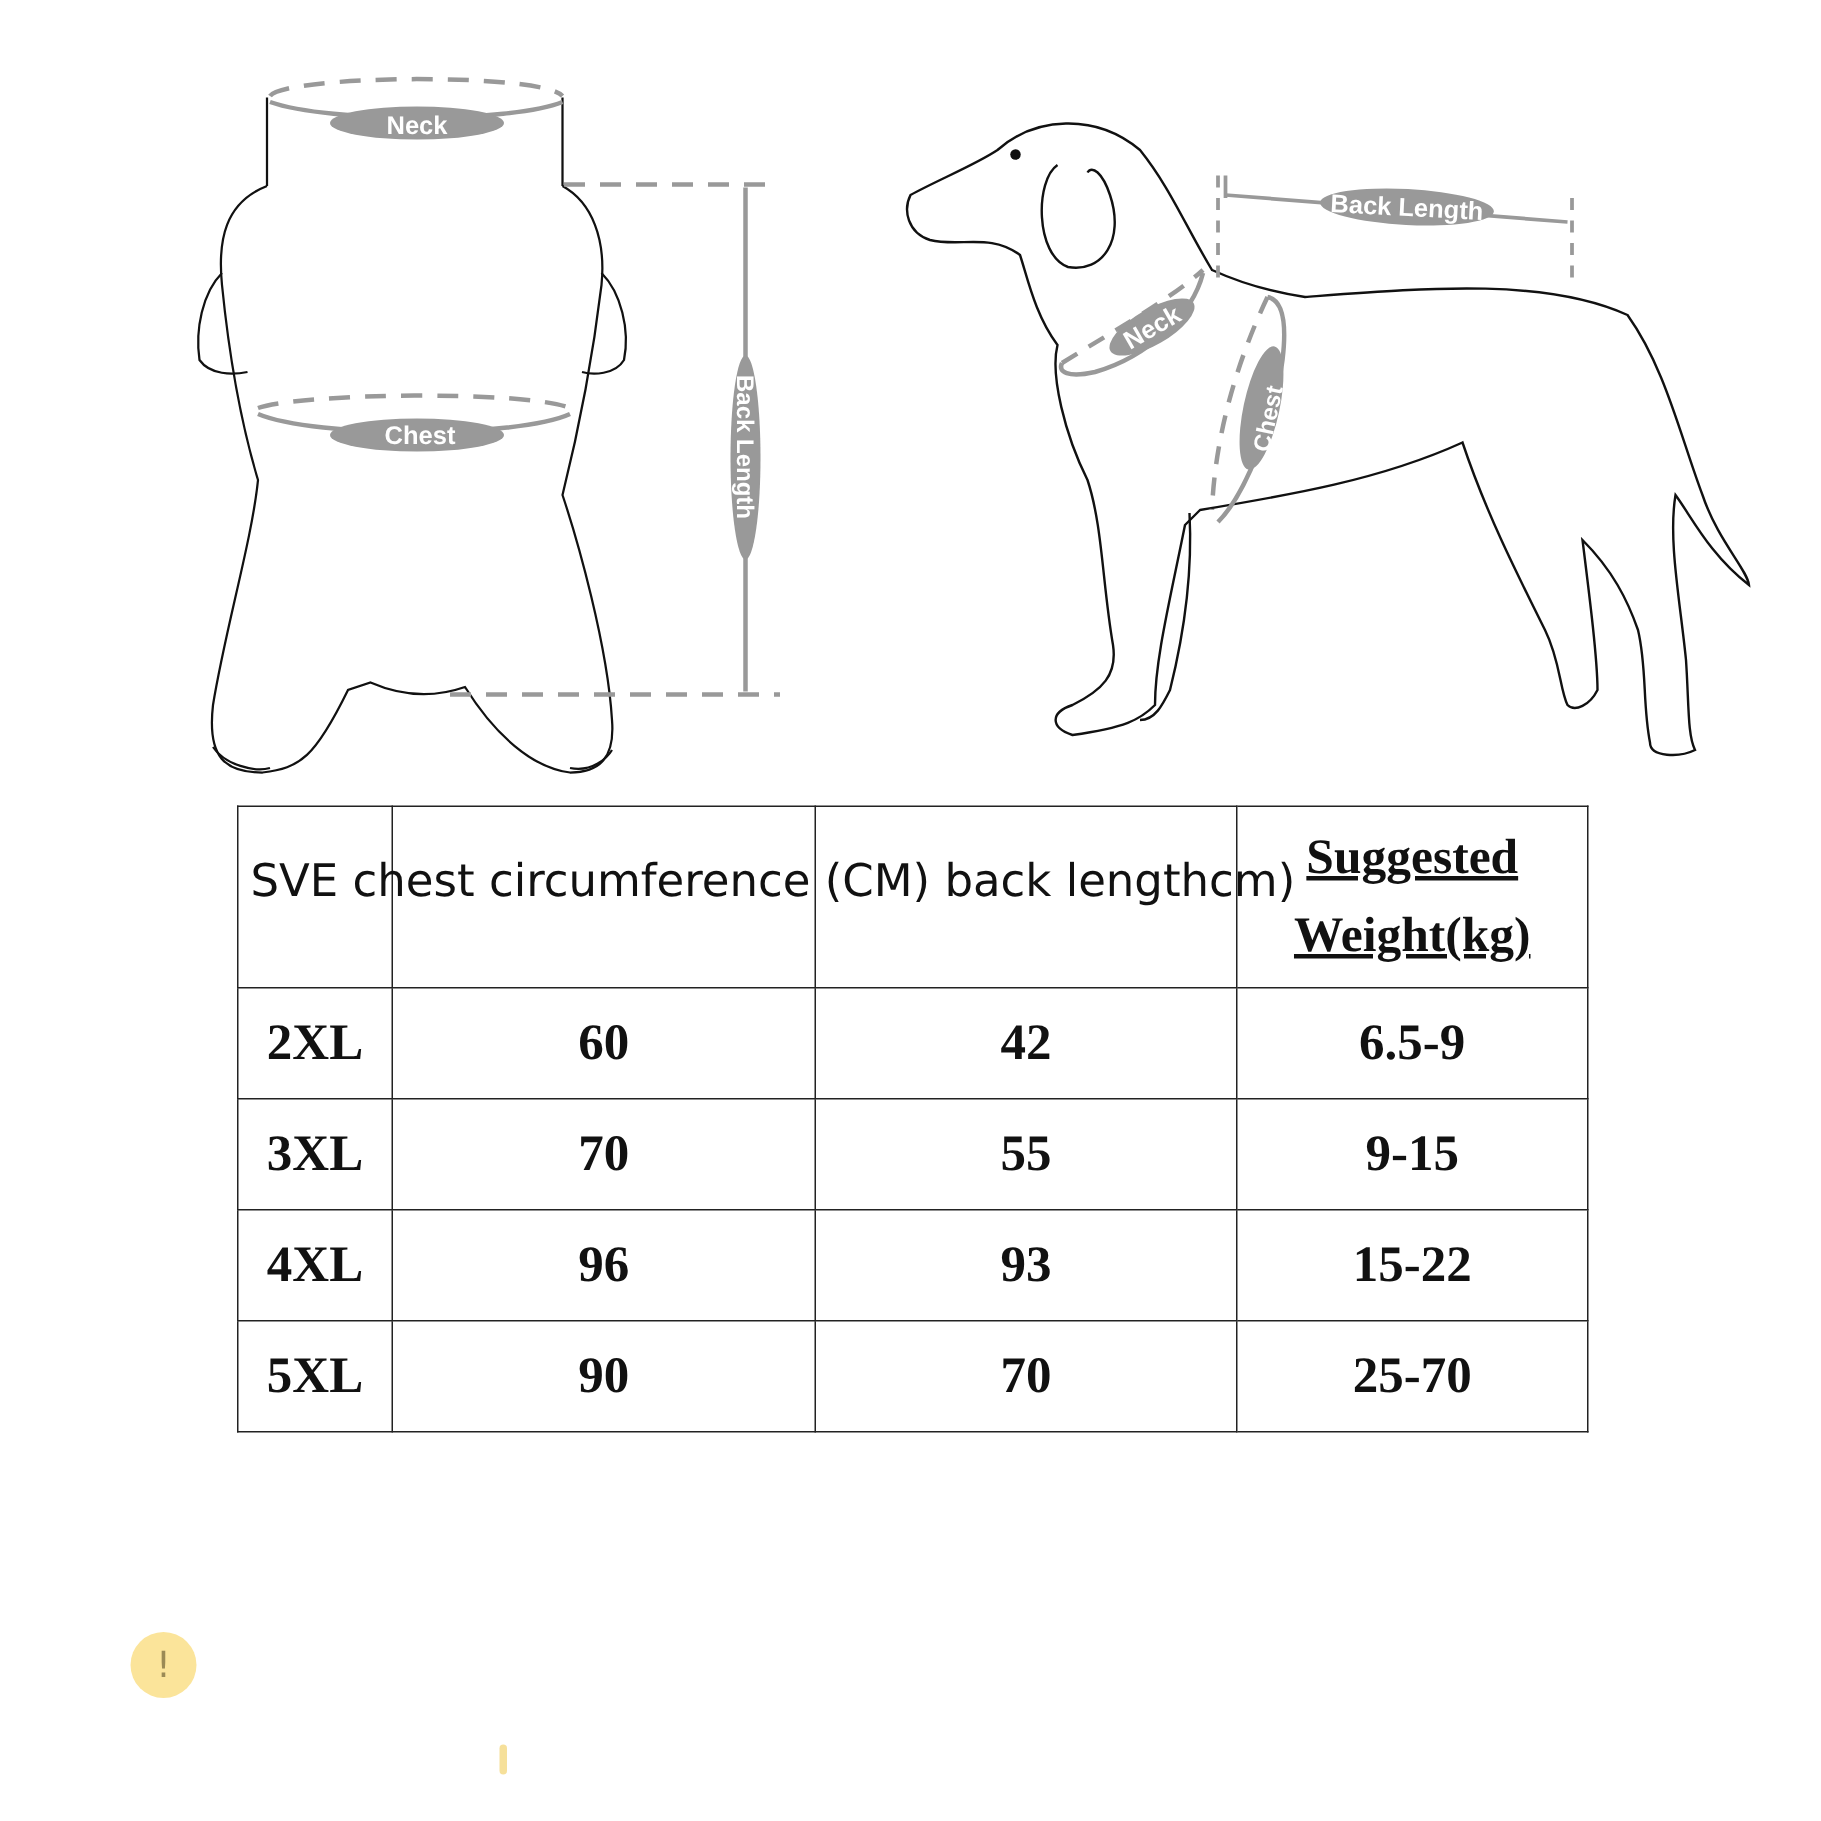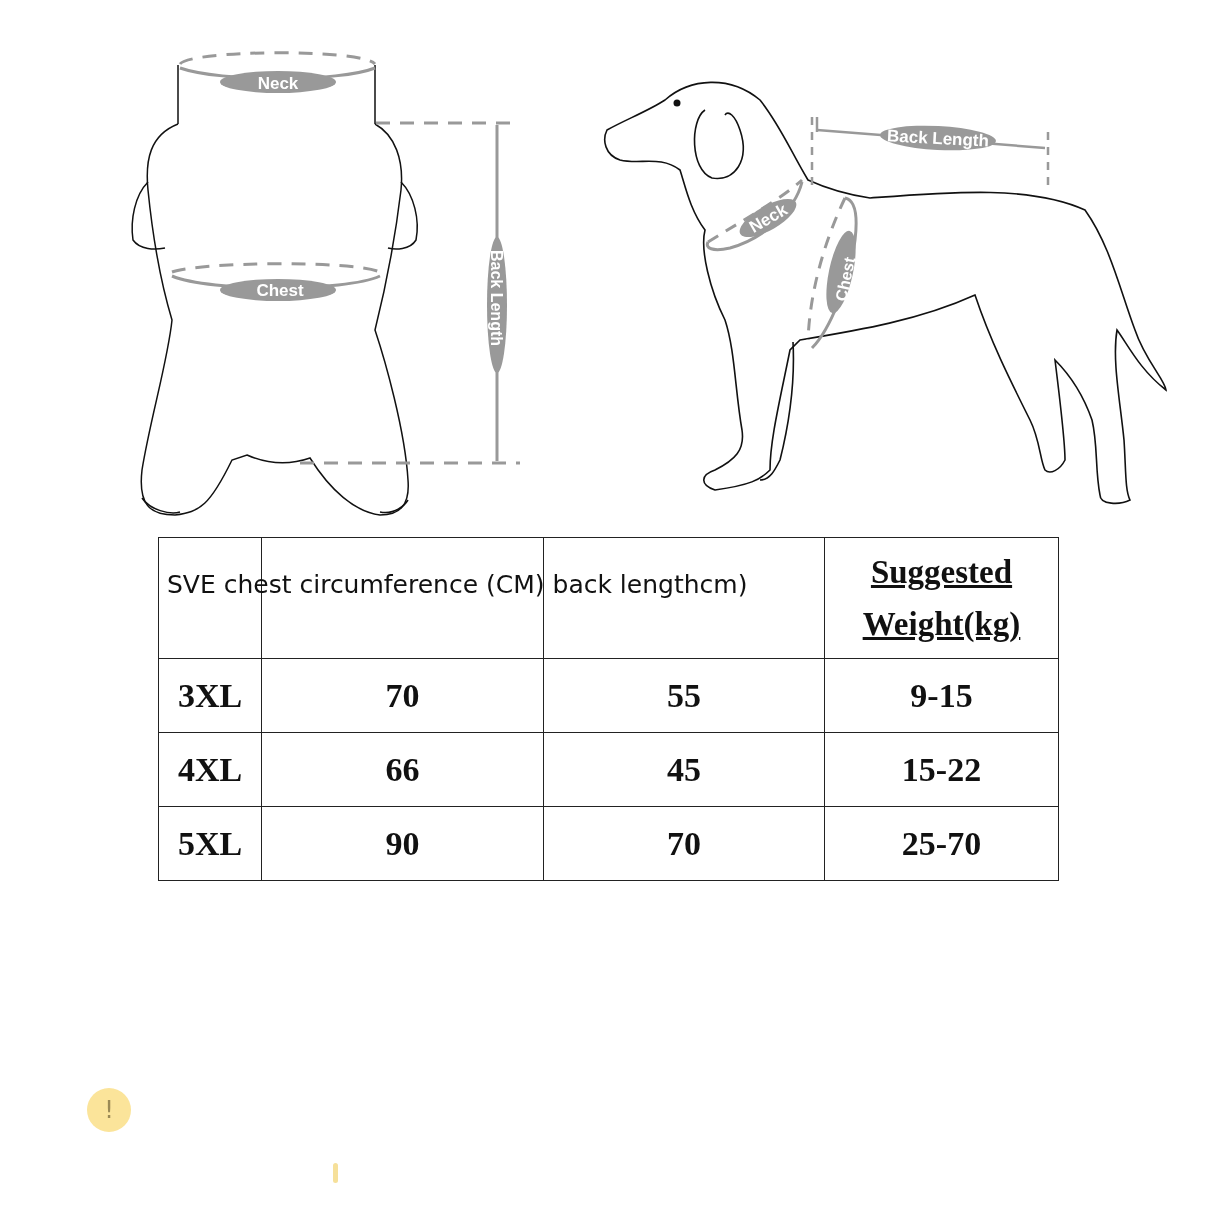--- a/index.html
+++ b/index.html
@@ -4,21 +4,21 @@
   <style>
     html, body { margin: 0; padding: 0; background: #ffffff; }
     body { width: 1214px; height: 1214px; position: relative; overflow: hidden; font-family: "Liberation Sans", sans-serif; }
     .diagram { position: absolute; left: 0; top: 0; width: 1112px; height: 530px; }
     .diagram svg { position: absolute; left: 0; top: 0; }
     .pill-label { font-family: "Liberation Sans", sans-serif; font-weight: bold; fill: #ffffff; }
     table.size-table { position: absolute; left: 158px; top: 537px; width: 900px; border-collapse: collapse; table-layout: fixed; }
     table.size-table td, table.size-table th { border: 1.5px solid #222; padding: 0; text-align: center; vertical-align: middle; }
     .hdr-row { height: 121px; }
     .data-row { height: 74px; }
-    .hdr-sans { font-family: "DejaVu Sans", sans-serif; font-weight: normal; font-size: 25px; color: #111; white-space: nowrap; overflow: visible; text-align: left; position: relative; }
+    .hdr-sans { font-family: "DejaVu Sans", sans-serif; font-weight: normal; font-size: 30px; color: #111; white-space: nowrap; overflow: visible; text-align: left; position: relative; }
     .hdr-sans span { position: absolute; left: 8px; top: 32px; }
     .hdr-serif { font-family: "Liberation Serif", serif; font-weight: bold; font-size: 33px; line-height: 52px; color: #111; text-decoration: underline; }
     .cell { font-family: "Liberation Serif", serif; font-weight: bold; font-size: 34px; color: #111; }
     .note { position: absolute; left: 87px; top: 1088px; display: flex; align-items: center; }
     .note-icon { width: 44px; height: 44px; border-radius: 50%; background: #fbe49a; color: #9b8a55; font-family: "DejaVu Sans", sans-serif; font-size: 24px; display: flex; align-items: center; justify-content: center; margin-right: 20px; }
     .note-text { font-family: "Liberation Serif", serif; font-size: 34px; color: #111; letter-spacing: -0.3px; }
     .stray-mark { position: absolute; left: 333px; top: 1163px; width: 5px; height: 20px; background: #f6e09a; border-radius: 3px; }
   </style>
 </head>
 <body>
@@ -109,29 +109,35 @@
           <span>SVE chest circumference (CM) back lengthcm)</span>
         </td>
     <td></td>
     <td></td>
     <td class="hdr-serif">
       <div>Suggested</div>
       <div>Weight(kg)</div>
     </td>
   </tr>
   <tr class="data-row">
+    <td class="cell">2XL</td>
+    <td class="cell">60</td>
+    <td class="cell">42</td>
+    <td class="cell">6.5-9</td>
+  </tr>
+  <tr class="data-row">
     <td class="cell">3XL</td>
     <td class="cell">70</td>
     <td class="cell">55</td>
     <td class="cell">9-15</td>
   </tr>
   <tr class="data-row">
     <td class="cell">4XL</td>
-    <td class="cell">66</td>
-    <td class="cell">45</td>
+    <td class="cell">96</td>
+    <td class="cell">93</td>
     <td class="cell">15-22</td>
   </tr>
   <tr class="data-row">
     <td class="cell">5XL</td>
     <td class="cell">90</td>
     <td class="cell">70</td>
     <td class="cell">25-70</td>
   </tr>
 </tbody>
   </table>

